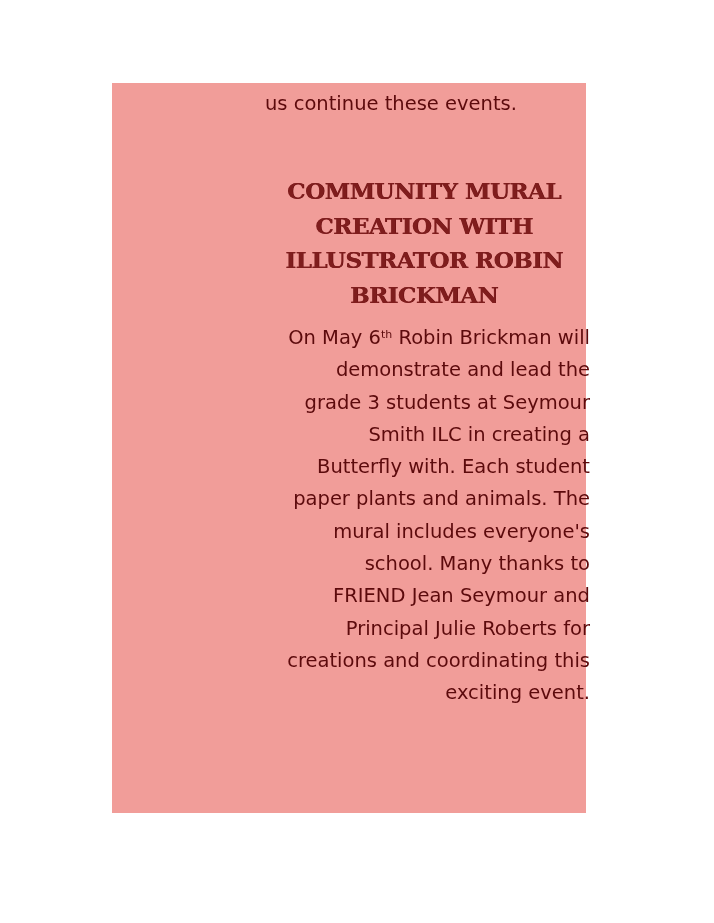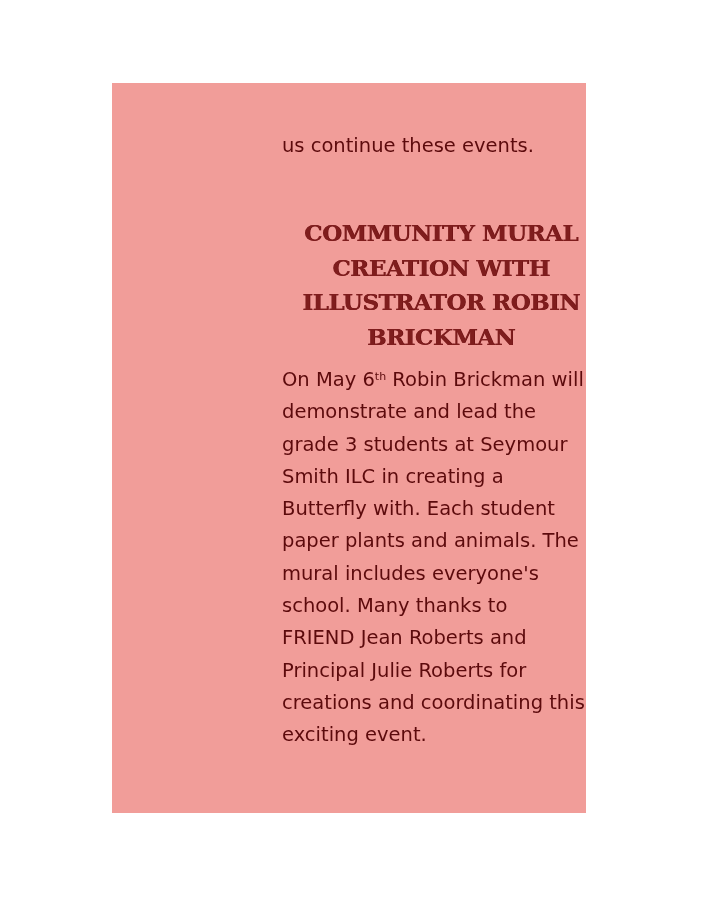--- a/index.html
+++ b/index.html
@@ -6,44 +6,44 @@
   body {
     width: 714px; height: 923px; background: #ffffff;
     position: relative; overflow: hidden;
   }
   .panel {
     position: absolute; left: 112px; top: 83px;
     width: 474px; height: 730px;
     background: #f19d99;
   }
   .column {
-    position: absolute; left: 170px; top: 0;
+    position: absolute; left: 153px; top: 0;
     width: 325px;
     color: #5c0a0c;
-    margin-top: 42px;
   }
   .lead {
     font-family: "DejaVu Sans", sans-serif;
     font-size: 19.5px; line-height: 32px;
     margin: 5px 0 0 0; white-space: nowrap;
   }
   .heading {
     font-family: "DejaVu Serif", serif;
     font-weight: bold; font-variant: small-caps; text-transform: uppercase;
     font-size: 23px; line-height: 34.5px;
     text-align: center; width: 318px;
     margin: 54px 0 0 0;
     color: #7f1d1d;
     letter-spacing: -0.5px;
     text-shadow: 0.5px 0 0 #6a0d10;
   }
   .body-text {
     font-family: "DejaVu Sans", sans-serif;
     font-size: 19.5px; line-height: 32.3px;
     margin: 10px 0 0 0;
+    text-align: right;
   }
   .line { display: block; white-space: nowrap; }
   sup { font-size: 11px; vertical-align: 6px; line-height: 0; }
 </style>
 </head>
 <body>
 
 <div class="panel">
   <div class="column">
     <p class="lead">us continue these events.</p>
@@ -57,19 +57,19 @@
 
     <p class="body-text">
       <span class="line"><span>On May 6</span><sup>th</sup><span> Robin Brickman will</span></span>
       <span class="line">demonstrate and lead the</span>
       <span class="line">grade 3 students at Seymour</span>
       <span class="line">Smith ILC in creating a</span>
       <span class="line">Butterfly with.  Each student</span>
       <span class="line">paper plants and animals.  The</span>
       <span class="line">mural includes everyone's</span>
       <span class="line">school.  Many thanks to</span>
-      <span class="line">FRIEND Jean Roberts and</span>
+      <span class="line">FRIEND Jean Seymour and</span>
       <span class="line">Principal Julie Roberts for</span>
       <span class="line">creations and coordinating this</span>
       <span class="line">exciting event.</span>
     </p>
   </div>
 </div>
 
 </body></html>

